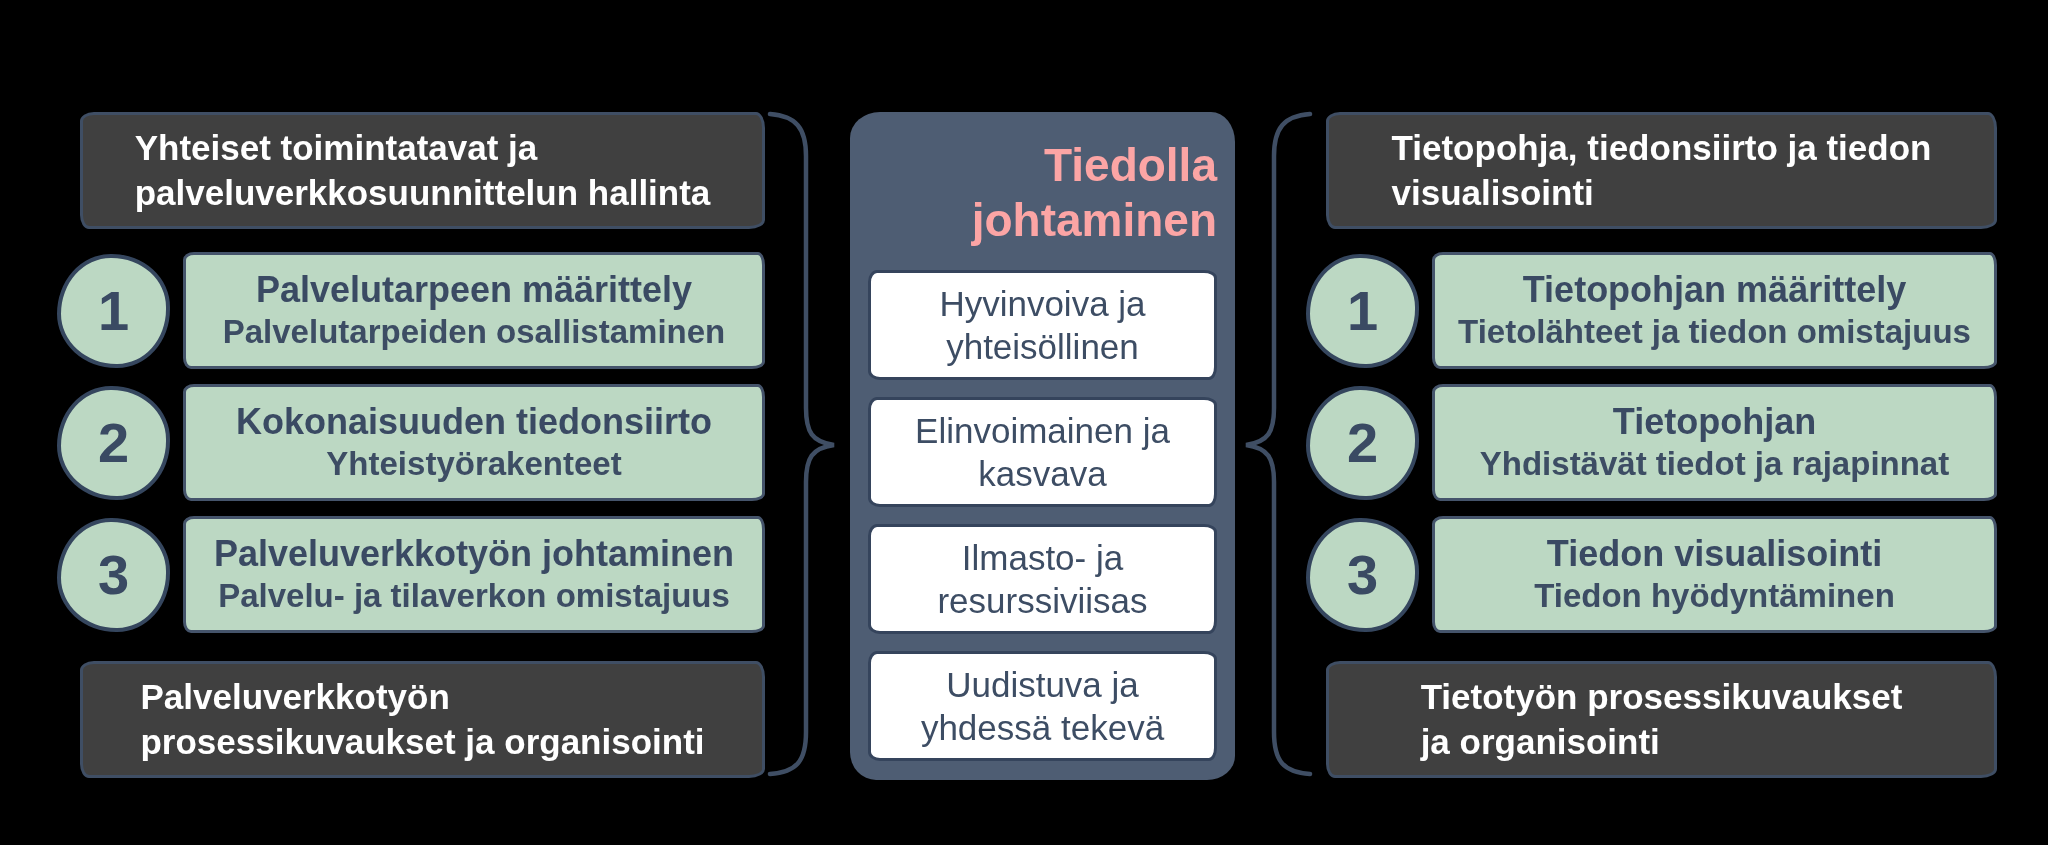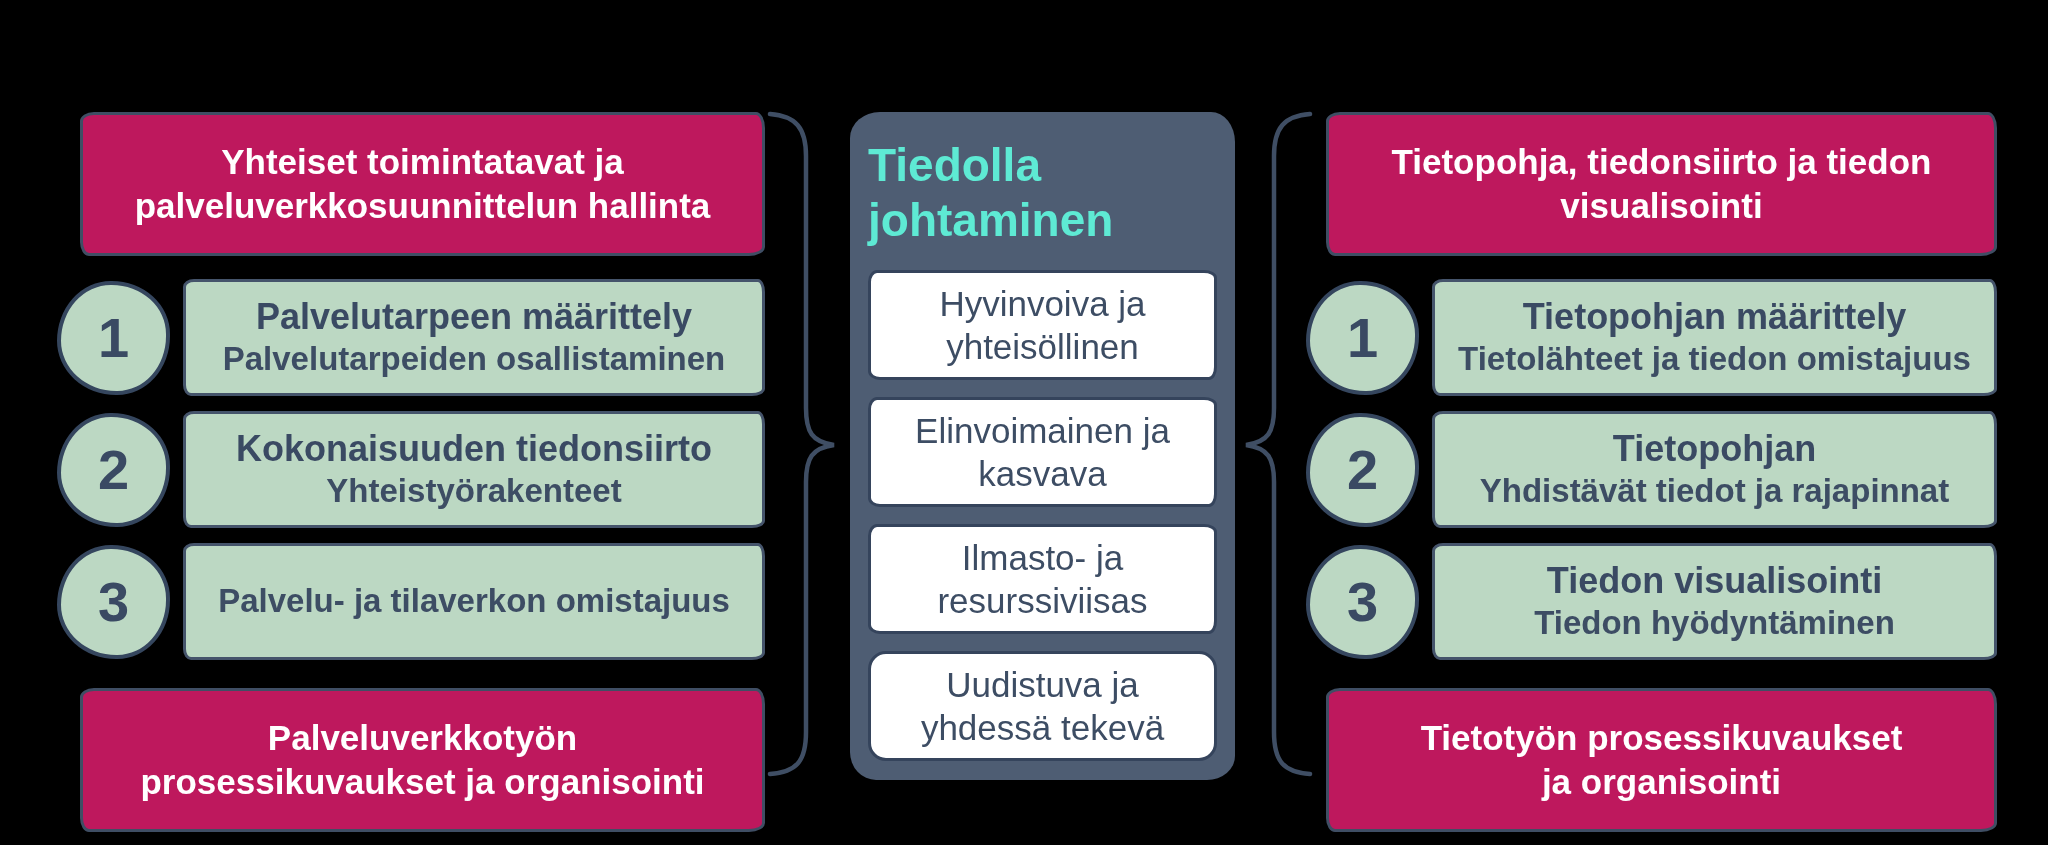--- a/index.html
+++ b/index.html
@@ -21,29 +21,29 @@
     position: absolute;
     top: 112px;
     display: flex;
     flex-direction: column;
   }
   .column.left  { left: 57px;  width: 708px; }
   .column.right { left: 1306px; width: 691px; }
 
   .band {
     box-sizing: border-box;
-    height: 144px;
+    height: 117px;
     margin-left: 23px;
-    background: #be185d;
+    background: #404040;
     border: 3px solid #3F4E64;
     border-radius: 14px 9px 16px 9px / 9px 16px 9px 14px;
     display: flex;
     align-items: center;
     justify-content: center;
-    text-align: center;
+    text-align: left;
     color: #FFFFFF;
     font-weight: bold;
     font-size: 35px;
     line-height: 1.26;
     padding: 0 12px;
   }
   .band span { white-space: pre-line; }
   .column.right .band { margin-left: 20px; }
 
   .rows { margin-top: 23px; }
@@ -107,45 +107,45 @@
     width: 385px;
     height: 668px;
     box-sizing: border-box;
     background: #4E5D73;
     border-radius: 30px 24px 28px 26px / 26px 30px 24px 28px;
     padding: 26px 18px 18px 18px;
     display: flex;
     flex-direction: column;
   }
   .center-title {
-    color: #5eead4;
+    color: #fca5a5;
     font-weight: bold;
     font-size: 46px;
     line-height: 1.2;
-    text-align: left;
+    text-align: right;
     white-space: pre-line;
     margin-bottom: 22px;
   }
   .center-box {
     box-sizing: border-box;
     height: 110px;
     margin-bottom: 17px;
     background: #FFFFFF;
     border: 3px solid #35445C;
     border-radius: 9px 13px 8px 12px / 12px 8px 13px 9px;
     display: flex;
     align-items: center;
     justify-content: center;
     text-align: center;
     color: #3D4D64;
     font-size: 35px;
     line-height: 1.25;
   }
   .center-box span { white-space: pre-line; }
-  .center-box:last-child { margin-bottom: 0; border-radius: 18px; }
+  .center-box:last-child { margin-bottom: 0; }
 
   
   .braces {
     position: absolute;
     left: 0;
     top: 0;
     width: 2048px;
     height: 845px;
     pointer-events: none;
   }
@@ -191,20 +191,21 @@
           <div class="item-title">Kokonaisuuden tiedonsiirto</div>
           <div class="item-sub">Yhteistyörakenteet</div>
         </div>
       </div>
 
       <div class="row">
         <div class="num-circle">
           <span>3</span>
         </div>
         <div class="item-box">
+          <div class="item-title">Palveluverkkotyön johtaminen</div>
           <div class="item-sub">Palvelu- ja tilaverkon omistajuus</div>
         </div>
       </div>
     </div>
 
     <div class="band footer">
       <span>Palveluverkkotyön
 prosessikuvaukset ja organisointi</span>
     </div>
   </section>

